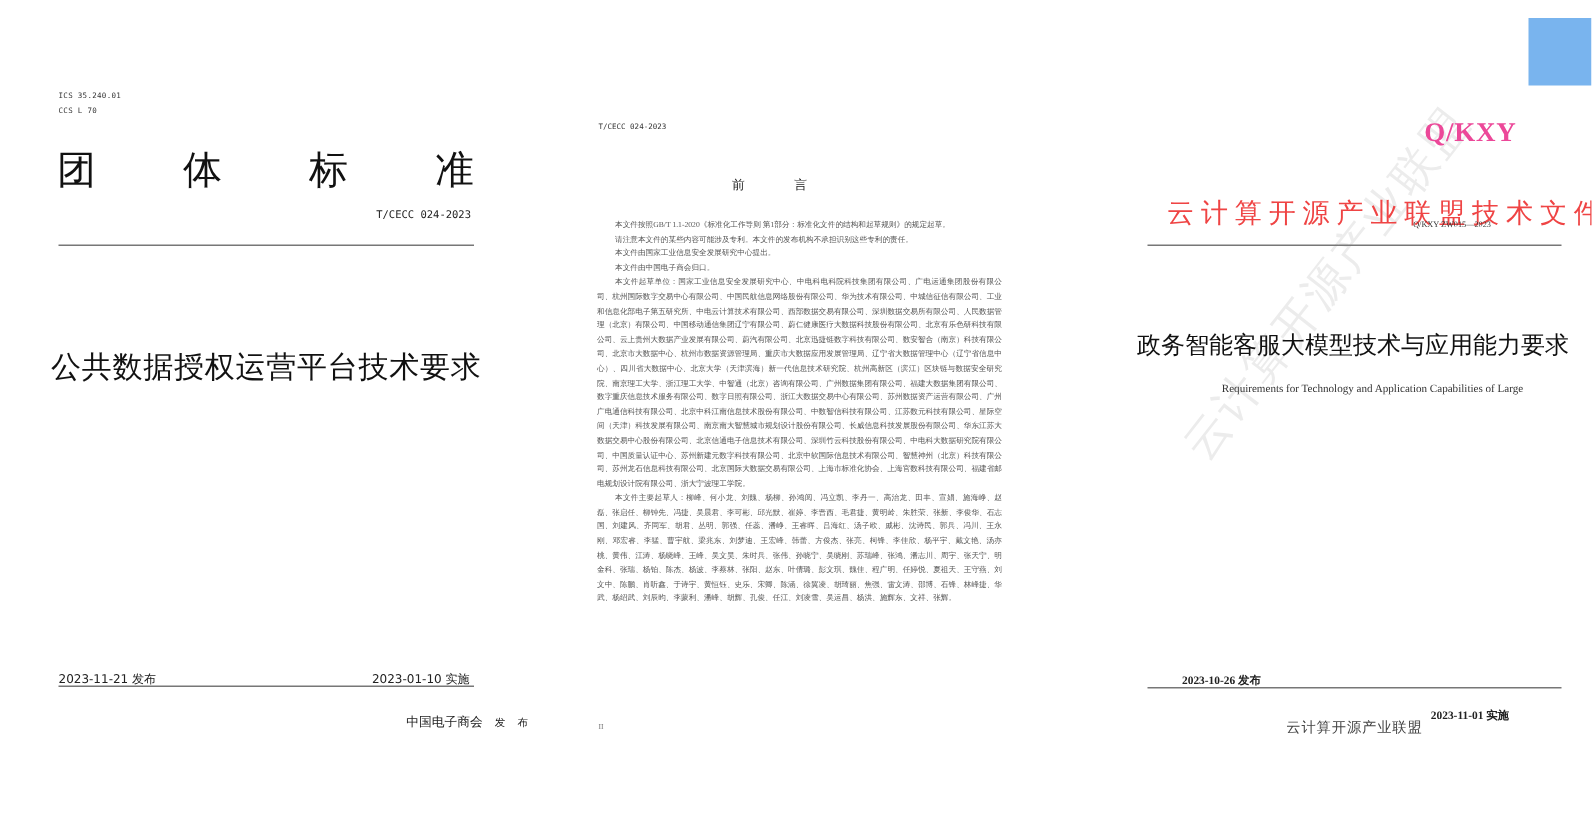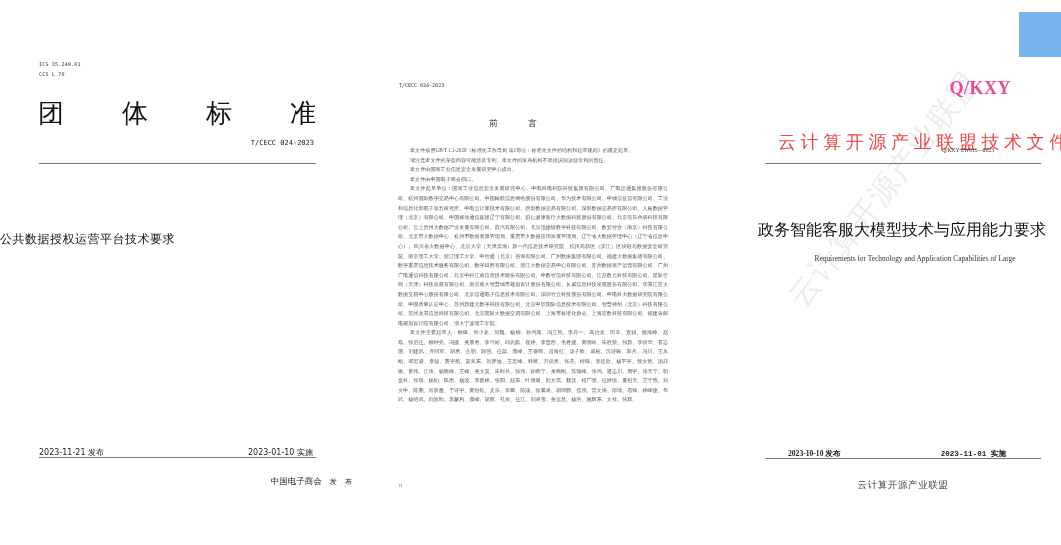--- a/index.html
+++ b/index.html
@@ -13,37 +13,37 @@
   
   .ics { position: absolute; left: 39px; top: 59px; font-family: "DejaVu Sans Mono", monospace;
          font-size: 5px; line-height: 10px; color: #333; letter-spacing: 0.2px; }
   .big-title { position: absolute; left: 38px; top: 96px; width: 278px; display: flex;
                justify-content: space-between; font-size: 26px; font-weight: 400; color: #111;
                font-family: "DejaVu Sans", sans-serif; letter-spacing: 0; }
   .std-no { position: absolute; right: 41px; top: 139px; font-family: "DejaVu Sans Mono", monospace;
             font-size: 7px; color: #222; }
   .hr { position: absolute; height: 1px; background: #777; }
   #p1 .hr-top { left: 39px; top: 163px; width: 277px; }
-  .p1-title { position: absolute; left: 0; width: 355px; top: 231px; 
-              font-size: 12px; color: #111; font-family: "DejaVu Sans", sans-serif; letter-spacing: 0.5px; }
+  .p1-title { position: absolute; left: 0; width: 355px; top: 231px; text-align: center;
+              font-size: 20px; color: #111; font-family: "DejaVu Sans", sans-serif; letter-spacing: 0.5px; }
   .p1-en { position: absolute; left: 0; width: 355px; top: 266px; text-align: center;
            font-family: "Liberation Serif", serif; font-size: 7.6px; color: #222; }
   .date-row { position: absolute; font-size: 8px; color: #222; font-family: "DejaVu Sans", sans-serif; }
   #p1 .pub { left: 39px; top: 447px; }
   #p1 .imp { right: 42px; top: 447px; }
   #p1 .hr-bot { left: 39px; top: 457px; width: 277px; }
   .p1-org { position: absolute; left: 0; width: 355px; top: 476px; text-align: right;
             font-size: 8.5px; color: #222; }
   .p1-org .pubword { font-size: 7px; margin-left: 8px; letter-spacing: 3px; }
 
   
   .p2-header { position: absolute; left: 44px; top: 82px; font-family: "DejaVu Sans Mono", monospace;
                font-size: 5px; color: #333; }
   .p2-heading { position: absolute; left: 0; width: 330px; top: 118px; text-align: center;
-                font-size: 8.5px; color: #222; letter-spacing: 14px; }
+                font-size: 8.5px; color: #222; letter-spacing: 14px; font-family: Liberation Mono, monospace; }
   .p2-body { position: absolute; left: 43px; top: 146px; width: 270px; font-family: "Liberation Serif", serif;
              font-size: 5.1px; line-height: 9.6px; color: #555; text-align: justify; }
   .p2-body p { margin: 0; text-indent: 12px; }
   .p2-pageno { position: absolute; left: 44px; top: 483px; font-family: "Liberation Serif", serif;
                font-size: 5px; color: #777; }
 
   
   .corner { position: absolute; right: 0; top: 12px; width: 42px; height: 45px; background: #79b4ee; }
   .qkxy { position: absolute; right: 50px; top: 78px; font-family: "Liberation Serif", serif;
           font-weight: 700; font-size: 18px; color: #ec4899; letter-spacing: 0.5px; }
@@ -52,21 +52,21 @@
   .p3-no { position: absolute; right: 67px; top: 147px; font-family: "Liberation Serif", serif;
            font-size: 5.5px; color: #333; }
   #p3 .hr-top { left: 20px; top: 163px; width: 276px; height: 1px; }
   .p3-title { position: absolute; left: 13px; top: 220px; font-size: 16px; color: #111; white-space: nowrap; }
   .p3-en { position: absolute; left: 12px; width: 316px; top: 253px; text-align: center;
            font-family: "Liberation Serif", serif; font-size: 7.4px; line-height: 11px; color: #333; }
   .watermark { position: absolute; left: 35px; top: 290px; transform: rotate(-52deg); transform-origin: left top;
                font-size: 30px; color: #ececec; letter-spacing: 2px; white-space: nowrap;
                font-family: "DejaVu Serif", serif; }
   #p3 .pub { left: 43px; top: 449px; font-family: "Liberation Serif", serif; font-weight: 700; font-size: 7.6px; }
-  #p3 .imp { right: 55px; top: 449px; font-family: Liberation Mono, monospace; font-weight: 700; font-size: 7.6px; }
+  #p3 .imp { right: 55px; top: 472px; font-family: Liberation Serif, serif; font-weight: 700; font-size: 7.6px; }
   #p3 .hr-bot { left: 20px; top: 458px; width: 276px; }
   .p3-org { position: absolute; left: 0; width: 316px; top: 479px; text-align: center;
             font-family: "DejaVu Serif", serif; font-size: 9.5px; color: #444; letter-spacing: 0.6px; }
 </style>
 </head>
 <body>
 
 <div class="page" id="p1">
   <div class="ics">
     <div>ICS 35.240.01</div>
@@ -107,17 +107,17 @@
   <div class="corner"></div>
   <div class="watermark">云计算开源产业联盟</div>
   <div class="qkxy">Q/KXY</div>
   <div class="alliance-doc">云计算开源产业联盟技术文件</div>
   <div class="p3-no">Q/KXY ZW015—2023</div>
   <div class="hr hr-top"></div>
   <div class="p3-title">政务智能客服大模型技术与应用能力要求</div>
   <div class="p3-en">
     <div>Requirements for Technology and Application Capabilities of Large</div>
   </div>
-  <div class="date-row pub">2023-10-10 发布</div>
+  <div class="date-row pub">2023-10-26 发布</div>
   <div class="date-row imp">2023-11-01 实施</div>
   <div class="hr hr-bot"></div>
   <div class="p3-org">云计算开源产业联盟</div>
 </div>
 
 </body></html>

